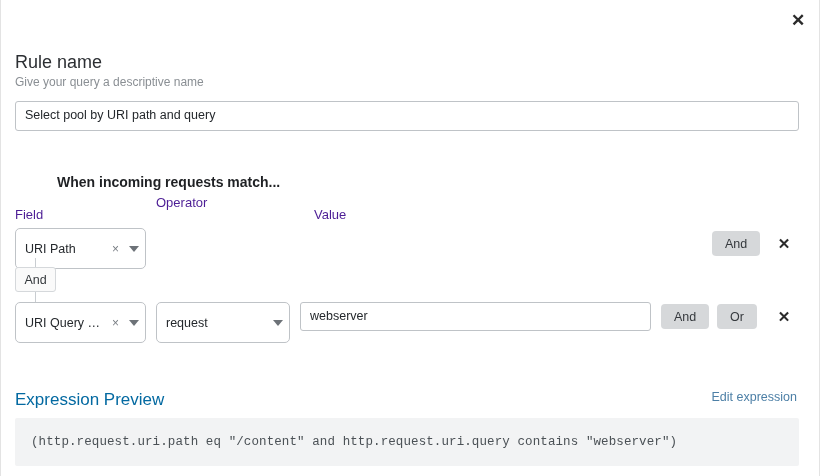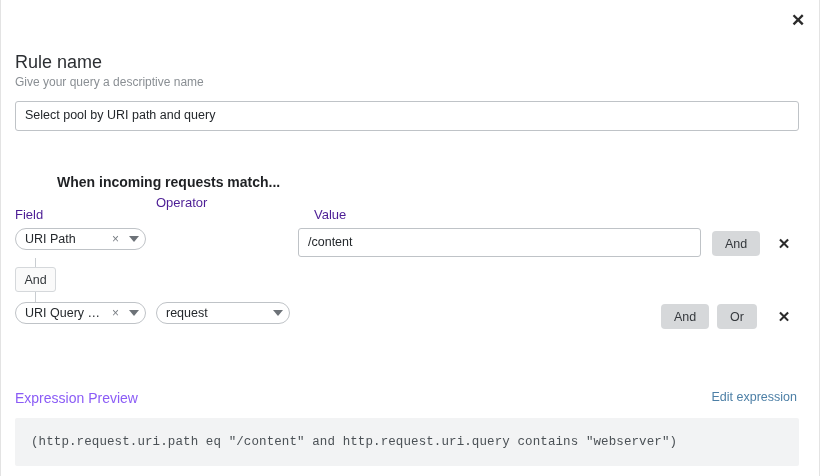--- a/index.html
+++ b/index.html
@@ -72,24 +72,24 @@
     line-height: 27px;
     outline: none;
     white-space: nowrap;
     overflow: hidden;
   }
   .rule-name-input {
     left: 14px; top: 101px; width: 784px; height: 30px;
   }
   .select-box {
     position: absolute;
-    height: 22px;
+    height: 41px;
     background: #fff;
     border: 1px solid #bfc3c7;
-    border-radius: 11px;
+    border-radius: 5px;
     display: flex;
     align-items: center;
     cursor: pointer;
   }
   .select-box .sel-text {
     flex: 1 1 auto;
     font-size: 12.5px;
     color: #24282c;
     padding-left: 9px;
     white-space: nowrap;
@@ -158,22 +158,22 @@
     left: 34px;
     width: 1px;
     background: #c9cdd1;
     z-index: 1;
   }
   .cl-top { top: 258px; height: 10px; }
   .cl-bot { top: 291px; height: 11px; }
   .preview-label {
     position: absolute;
     left: 14px; top: 390px;
-    font-size: 14px;
-    color: #8b5cf6;
+    font-size: 17px;
+    color: #0369a1;
   }
   .edit-expr {
     position: absolute;
     right: 22px; top: 390px;
     font-size: 12.5px;
     color: #4c7fa6;
     text-decoration: none;
     cursor: pointer;
     margin-left: 36px;
   }
@@ -215,21 +215,20 @@
 
   <div class="select-box" style="left:14px; top:228px; width:131px;">
     <span class="sel-text">URI Path</span>
     <span class="clear-x">×</span>
     <span class="chev">
         <i></i>
       </span>
   </div>
 
 
-  <div class="txt-input" style="left:297px; top:228px; width:403px;">/content</div>
 
   <button class="logic-btn" style="left:711px; top:231px; width:48px;">And</button>
 
   <button class="del-x" style="left:774px; top:234px;">✕</button>
 
   <div class="connector-line cl-top"></div>
   <div class="connector-chip">And</div>
   <div class="connector-line cl-bot"></div>
 
   <div class="select-box" style="left:14px; top:302px; width:131px;">
@@ -240,20 +239,21 @@
       </span>
   </div>
 
   <div class="select-box" style="left:155px; top:302px; width:134px;">
     <span class="sel-text">request</span>
     <span class="chev">
         <i></i>
       </span>
   </div>
 
+  <div class="txt-input" style="left:299px; top:302px; width:351px;">webserver</div>
 
   <button class="logic-btn" style="left:660px; top:304px; width:48px;">And</button>
   <button class="logic-btn" style="left:716px; top:304px; width:40px;">Or</button>
 
   <button class="del-x" style="left:774px; top:307px;">✕</button>
 
   <div class="preview-label">Expression Preview</div>
   <a class="edit-expr">Edit expression</a>
   <div class="code-box">
     <span>(http.request.uri.path eq "/content" and http.request.uri.query contains "webserver")</span>

